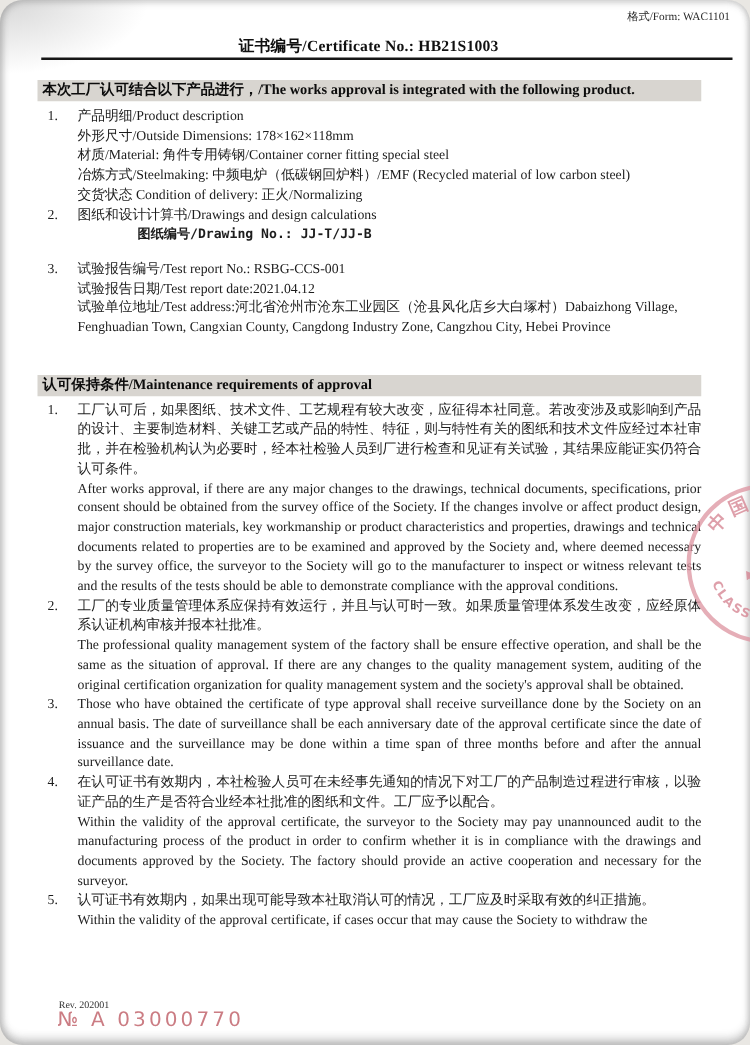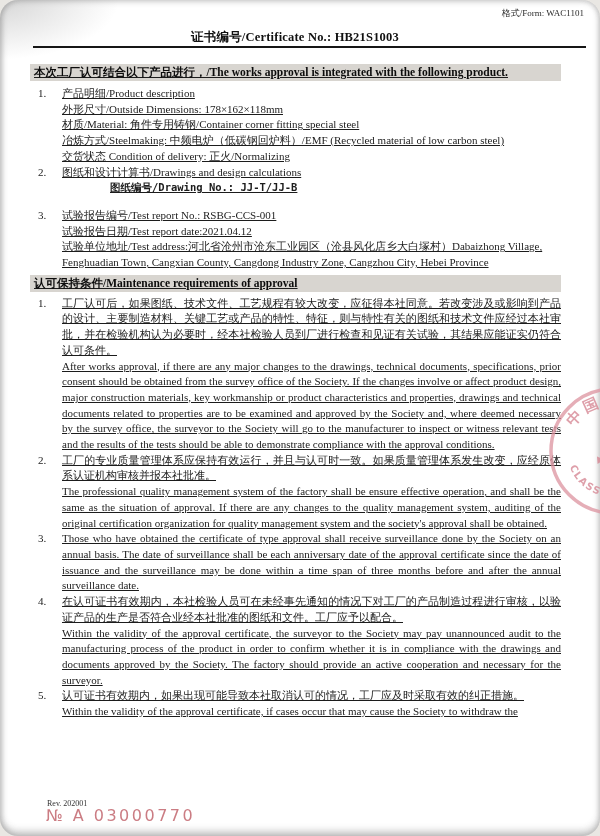--- a/index.html
+++ b/index.html
@@ -26,27 +26,27 @@
   }
   .cert-line{
     position:absolute;top:29px;left:0;right:10px;text-align:center;
     font-size:12.5px;font-weight:bold;color:#111;letter-spacing:.2px;
   }
   .rule{
     position:absolute;top:46px;left:33px;width:553px;height:2px;background:#161616;
   }
   .content{
     position:absolute;top:64px;left:30px;width:531px;color:#1c1c1c;
-    font-size:11px;line-height:15.7px;text-decoration:underline;
+    font-size:11px;line-height:15.7px;
   }
   .bar{
     background:#d8d5d0;font-weight:bold;font-size:11.5px;color:#0c0c0c;
     padding:1px 4px;margin-bottom:5px;line-height:15px;
   }
-  .bar.second{margin-top:4px;margin-bottom:4px;}
+  .bar.second{margin-top:29px;margin-bottom:4px;}
   .list{margin:0;padding:0;list-style:none;}
   .item{position:relative;padding-left:32px;}
   .item .no{position:absolute;left:8px;top:0;}
   .item.gap-before{margin-top:12px;}
   .line,.para{margin:0;}
   .para{text-align:justify;}
   .mono{font-family:"DejaVu Sans Mono","Liberation Mono",monospace;font-weight:bold;font-size:10.5px;padding-left:48px;}
   .footer-rev{
     position:absolute;left:47px;top:799px;font-size:8px;color:#333;
   }

